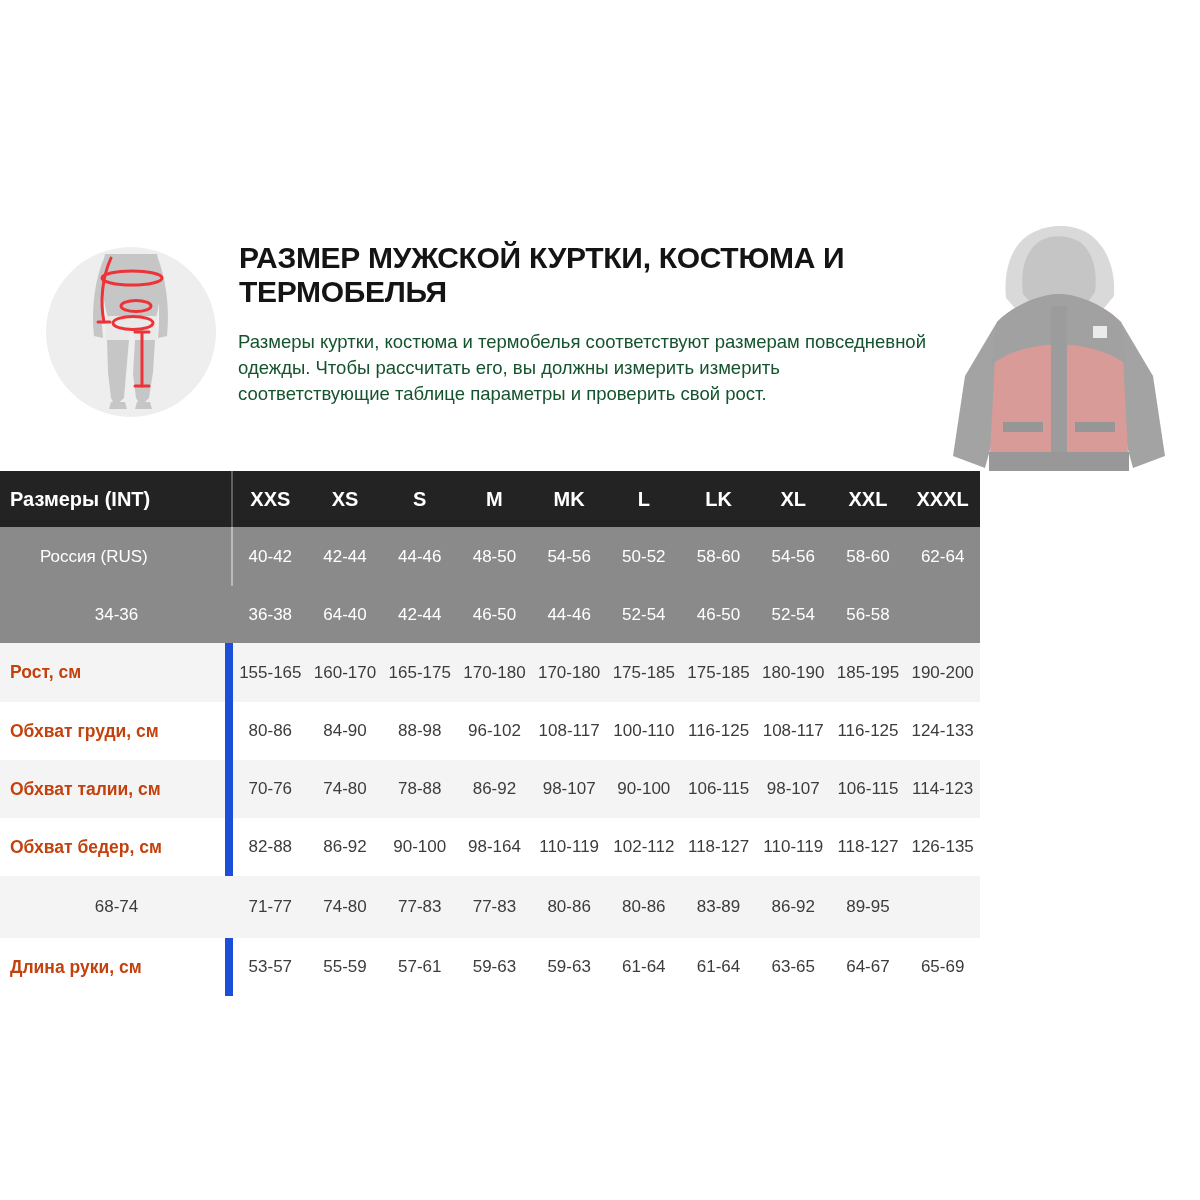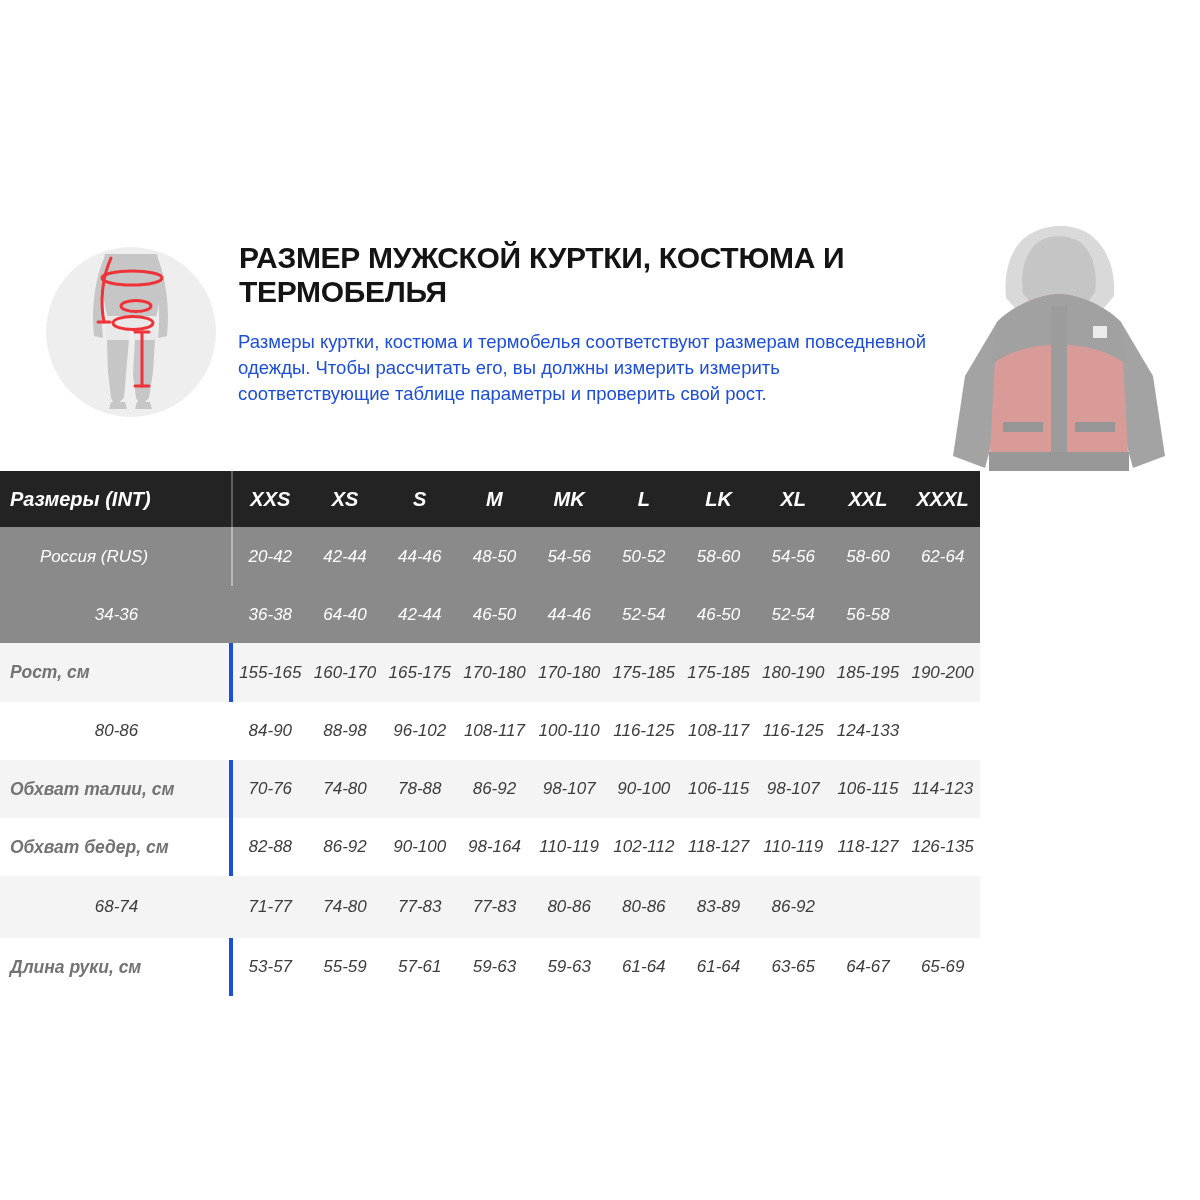--- a/index.html
+++ b/index.html
@@ -9,42 +9,42 @@
     -webkit-font-smoothing:antialiased;
   }
   
   .diagram-wrap{position:absolute;left:45px;top:246px;width:172px;height:172px;}
   .intro{position:absolute;left:238px;top:240px;width:690px;}
   .intro h1{
     margin:1px;font-size:30px;line-height:34px;font-weight:bold;
     color:#141414;letter-spacing:-0.3px;text-transform:uppercase;
   }
   .intro p{
-    margin:20px 0 0 0;font-size:18.5px;line-height:26px;color:#1d4ed8;
+    margin:20px 0 0 0;font-size:18.5px;line-height:26px;color:#14532d;
   }
   .jacket-wrap{position:absolute;left:933px;top:226px;width:256px;height:245px;overflow:hidden;}
 
   
-  .size-table{position:absolute;left:0;top:471px;width:980px;font-style:italic;}
+  .size-table{position:absolute;left:0;top:471px;width:980px;}
   .t-row{display:grid;grid-template-columns:233px repeat(10,1fr);}
   .cell{display:flex;align-items:center;justify-content:center;}
   .label-cell{justify-content:flex-start;padding-left:10px;box-sizing:border-box;}
 
   .row-head{background:#232323;height:56px;}
   .row-head .cell{color:#ffffff;font-weight:bold;font-size:20px;}
   .row-head .label-cell{border-right:2px solid rgba(255,255,255,0.28);}
 
   .row-region{background:#8a8a8a;}
   .row-region .cell{color:#ffffff;font-size:17px;}
   .row-region .label-cell{border-right:2px solid rgba(255,255,255,0.42);padding-left:40px;}
 
   .row-body .cell{color:#3c3c3c;font-size:17px;}
   .row-body .label-cell{
-    color:#737373;font-weight:bold;font-size:17.5px;line-height:21px;
-    border-right:4px solid #1d4ed8;
+    color:#c2410c;font-weight:bold;font-size:17.5px;line-height:21px;
+    border-right:8px solid #1d4ed8;
   }
   .bg-stripe{background:#f4f4f4;}
   .bg-white{background:#ffffff;}
   .h59{height:59px}.h57{height:57px}.h58{height:58px}.h62{height:62px}
 </style>
 </head>
 <body>
 
 <div class="diagram-wrap">
   <svg width="172" height="172" viewBox="0 0 172 172">
@@ -123,21 +123,21 @@
     <div class="cell">MK</div>
     <div class="cell">L</div>
     <div class="cell">LK</div>
     <div class="cell">XL</div>
     <div class="cell">XXL</div>
     <div class="cell">XXXL</div>
   </div>
 
   <div class="t-row row-region h59">
     <div class="cell label-cell">Россия (RUS)</div>
-    <div class="cell">20-42</div>
+    <div class="cell">40-42</div>
     <div class="cell">42-44</div>
     <div class="cell">44-46</div>
     <div class="cell">48-50</div>
     <div class="cell">54-56</div>
     <div class="cell">50-52</div>
     <div class="cell">58-60</div>
     <div class="cell">54-56</div>
     <div class="cell">58-60</div>
     <div class="cell">62-64</div>
   </div>
@@ -163,20 +163,21 @@
     <div class="cell">170-180</div>
     <div class="cell">170-180</div>
     <div class="cell">175-185</div>
     <div class="cell">175-185</div>
     <div class="cell">180-190</div>
     <div class="cell">185-195</div>
     <div class="cell">190-200</div>
   </div>
 
   <div class="t-row row-body bg-white h58">
+    <div class="cell label-cell">Обхват груди, см</div>
     <div class="cell">80-86</div>
     <div class="cell">84-90</div>
     <div class="cell">88-98</div>
     <div class="cell">96-102</div>
     <div class="cell">108-117</div>
     <div class="cell">100-110</div>
     <div class="cell">116-125</div>
     <div class="cell">108-117</div>
     <div class="cell">116-125</div>
     <div class="cell">124-133</div>
@@ -213,20 +214,21 @@
   <div class="t-row row-body bg-stripe h62">
     <div class="cell">68-74</div>
     <div class="cell">71-77</div>
     <div class="cell">74-80</div>
     <div class="cell">77-83</div>
     <div class="cell">77-83</div>
     <div class="cell">80-86</div>
     <div class="cell">80-86</div>
     <div class="cell">83-89</div>
     <div class="cell">86-92</div>
+    <div class="cell">89-95</div>
   </div>
 
   <div class="t-row row-body bg-white h58">
     <div class="cell label-cell">Длина руки, см</div>
     <div class="cell">53-57</div>
     <div class="cell">55-59</div>
     <div class="cell">57-61</div>
     <div class="cell">59-63</div>
     <div class="cell">59-63</div>
     <div class="cell">61-64</div>

